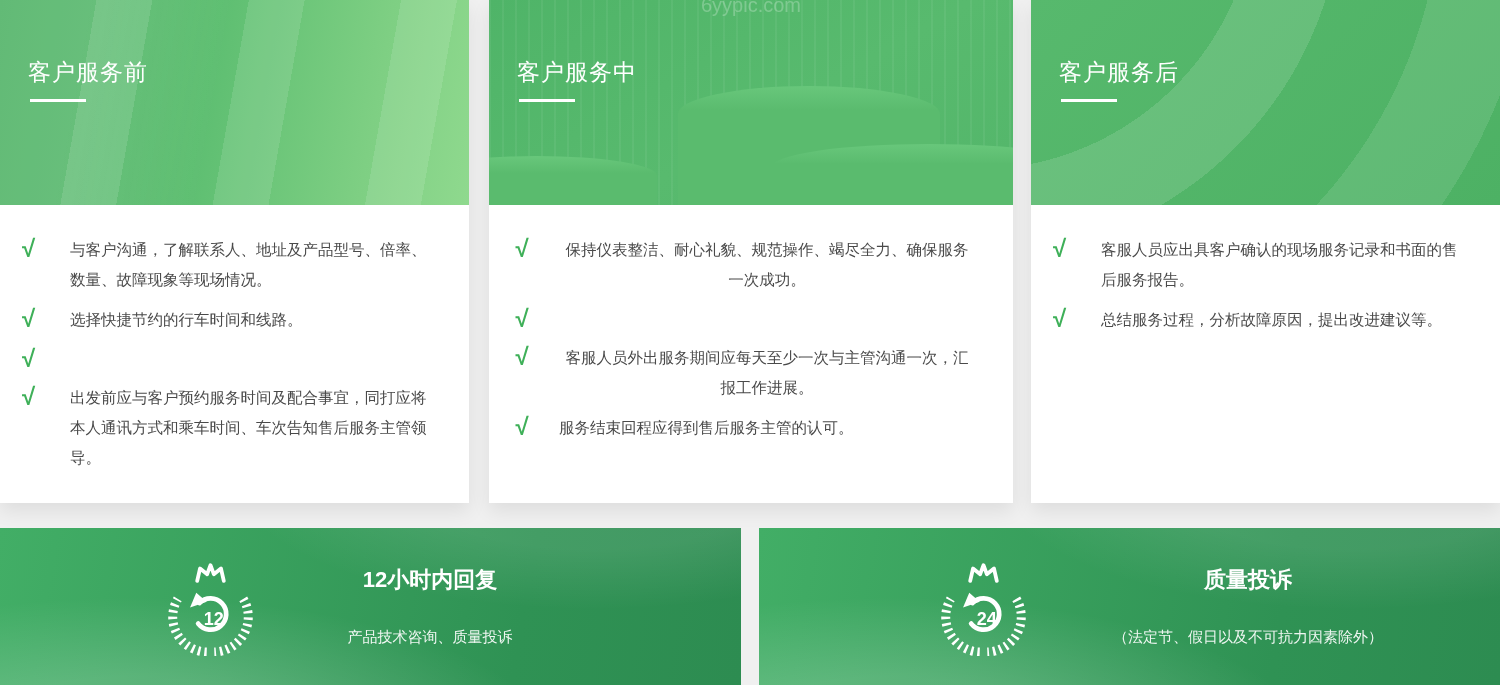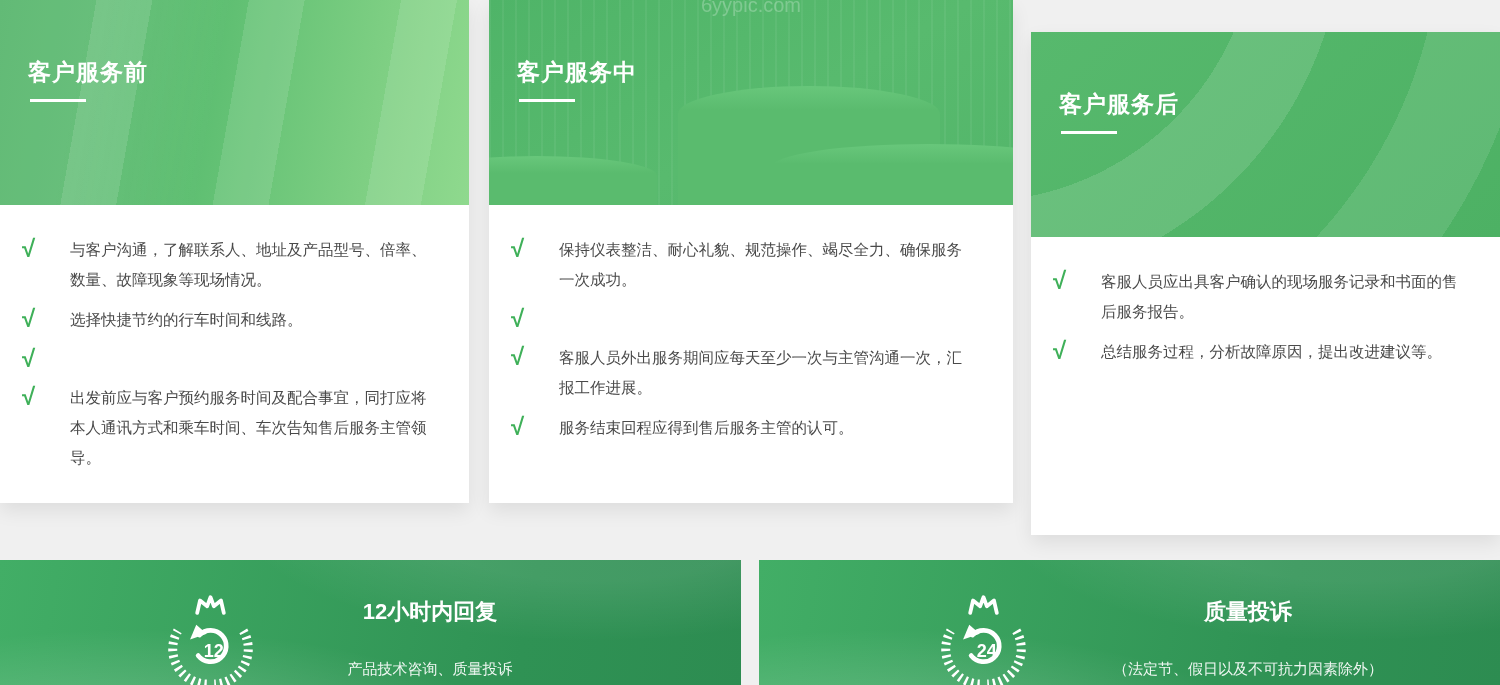--- a/index.html
+++ b/index.html
@@ -13,22 +13,22 @@
 
   
   .cards { display: flex; width: 1500px; }
   .card {
     background: #ffffff;
     height: 503px;
     box-shadow: 0 8px 18px rgba(0,0,0,0.08);
     position: relative;
   }
   .card-1 { width: 487px; }
-  .card-2 { width: 544px; margin-left: 20px; }
-  .card-3 { width: 487px; margin-left: 18px; margin-top: 32px; }
+  .card-2 { width: 544px; margin-left: 20px; text-align: center; }
+  .card-3 { width: 487px; margin-left: 18px; }
 
   .card-header { height: 205px; position: relative; overflow: hidden; }
 
   .hdr1 {
     background:
       linear-gradient(100deg, rgba(255,255,255,0.10) 18%, rgba(255,255,255,0) 46%),
       repeating-linear-gradient(100deg, rgba(255,255,255,0) 0 95px, rgba(255,255,255,0.11) 95px 150px),
       linear-gradient(100deg, #50b267 0%, #5fbf72 45%, #7ecf83 78%, #8fd98e 100%);
   }
   .hdr2 {
@@ -43,21 +43,21 @@
       linear-gradient(135deg, #57b96d 0%, #4db164 100%);
   }
 
   .pod { position: absolute; border-radius: 50% / 16%; background: linear-gradient(180deg, #68c77b 0%, #5abb6e 14%); }
   .pod-center { left: 36%; top: 42%; width: 50%; height: 85%; }
   .pod-left   { left: -14%; top: 76%; width: 46%; height: 60%; }
   .pod-right  { left: 54%; top: 70%; width: 60%; height: 70%; }
 
   .card-title {
     position: absolute; left: 28px; top: 57px;
-    font-size: 23px; font-weight: bold; color: #ffffff;
+    font-size: 23px; font-weight: normal; color: #ffffff;
     letter-spacing: 1px; z-index: 2;
   }
   .title-underline {
     position: absolute; left: 30px; top: 99px;
     width: 56px; height: 3px; background: #ffffff; z-index: 2;
   }
   .watermark {
     position: absolute; top: -6px; left: 50%; transform: translateX(-50%);
     color: rgba(255,255,255,0.25); font-size: 20px; z-index: 1;
   }

